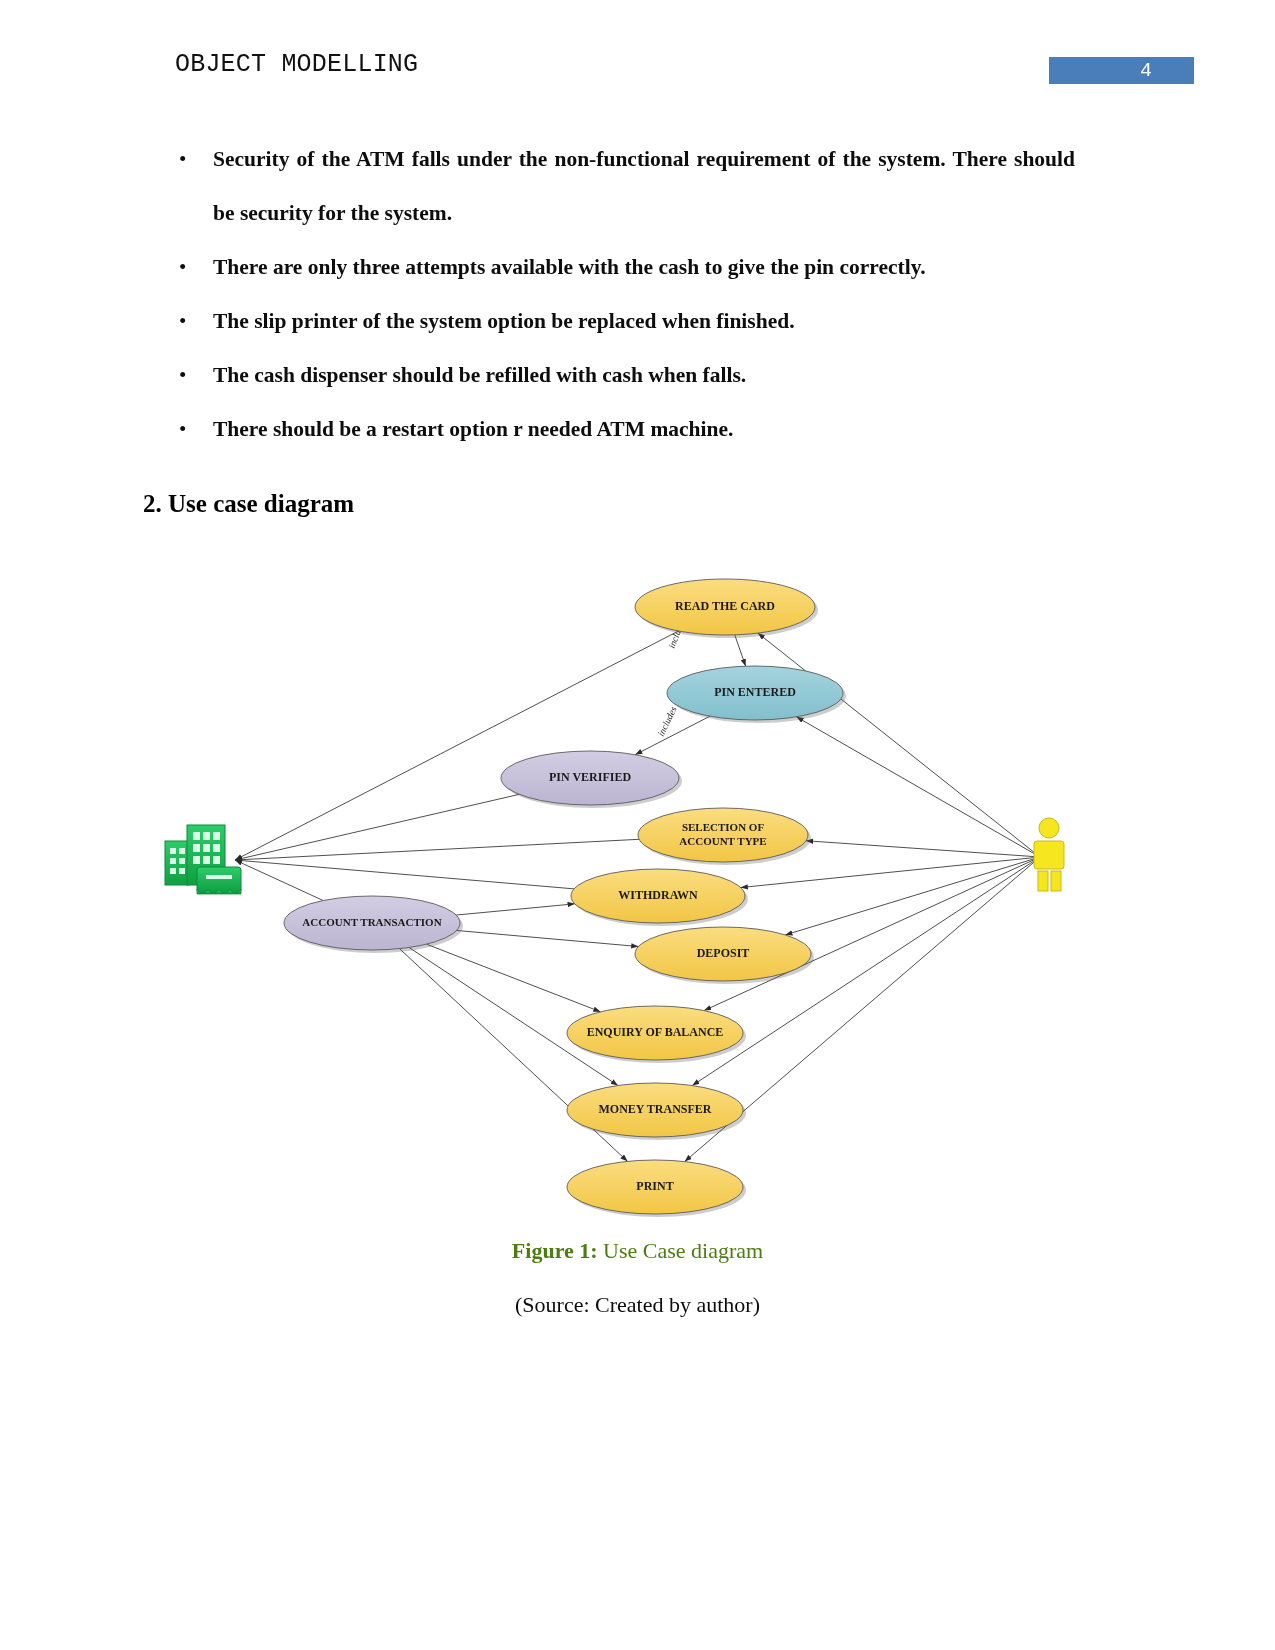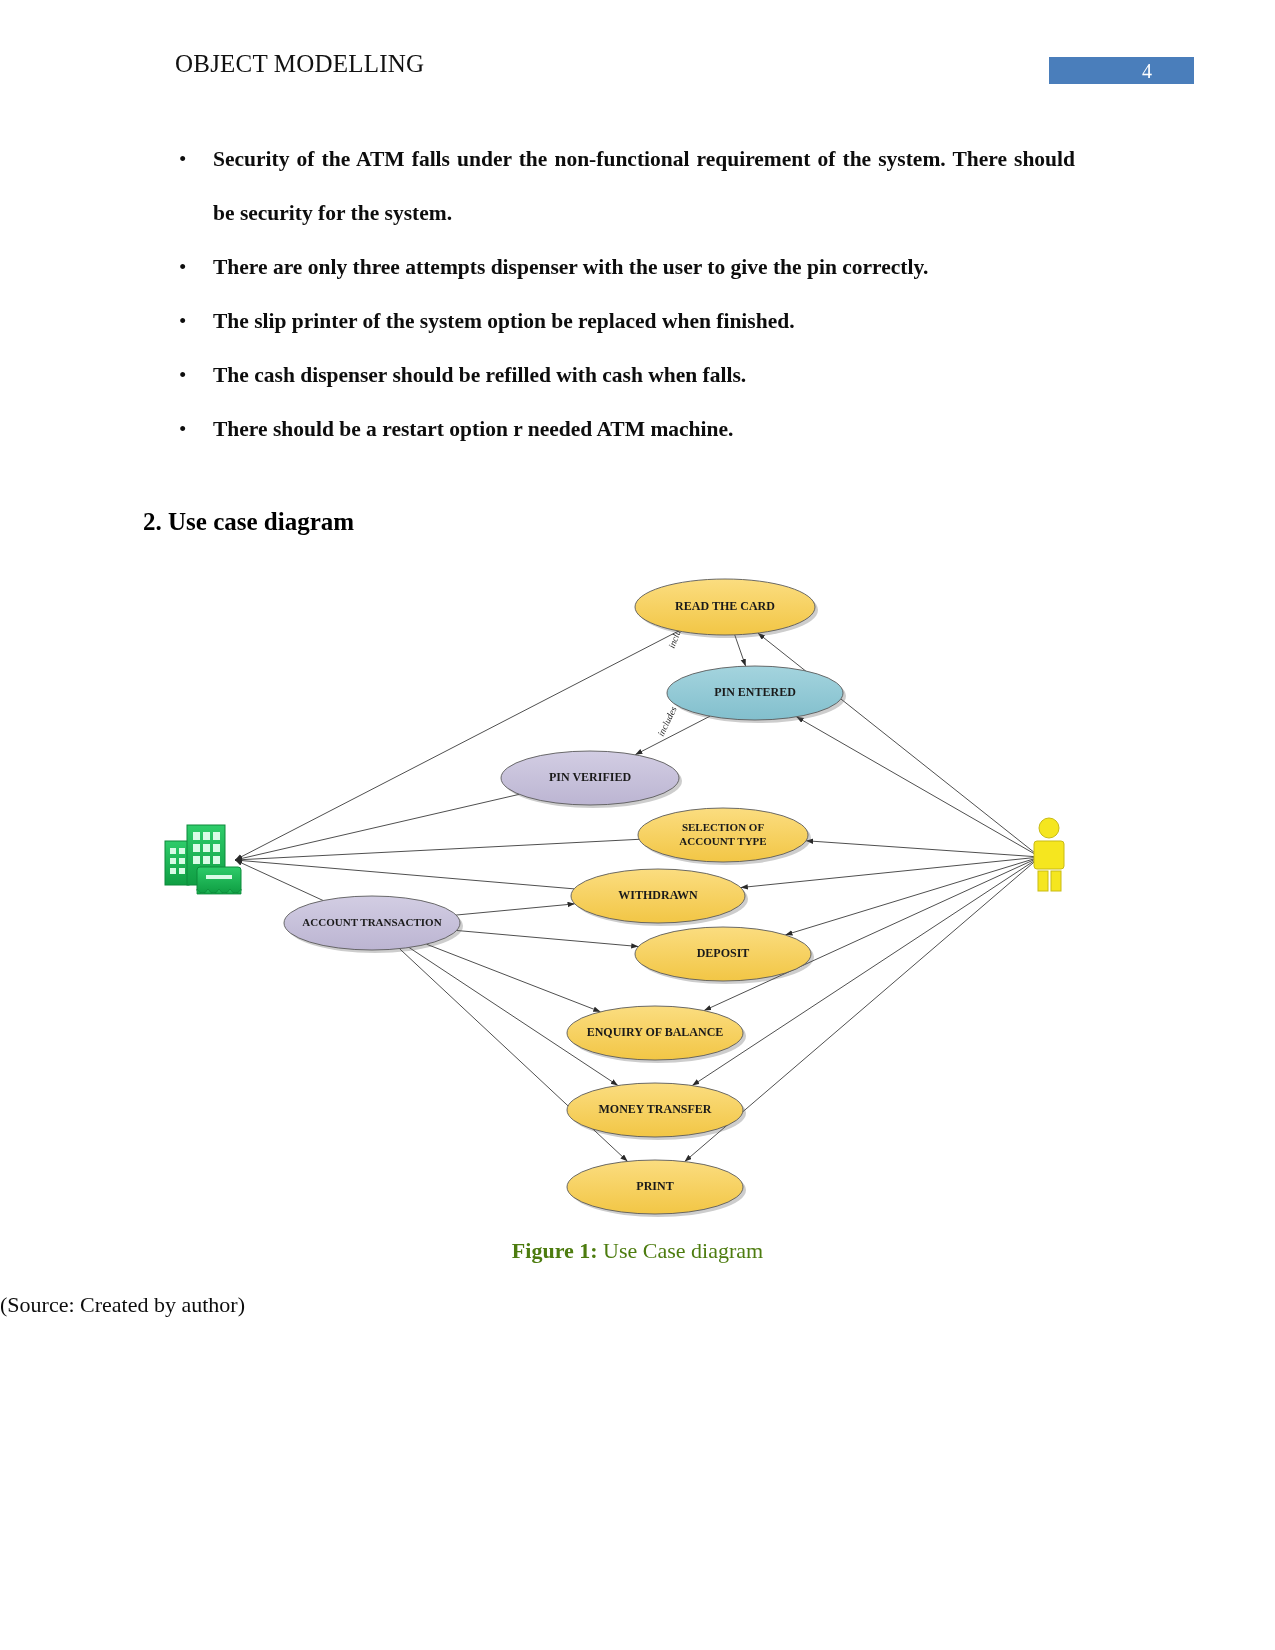--- a/index.html
+++ b/index.html
@@ -18,20 +18,21 @@
     overflow: hidden;
   }
 
   
   .page-header {
     position: absolute;
     top: 50px;
     left: 0;
     width: 1192px;
     height: 46px;
+    font-family: Liberation Mono, monospace;
   }
   .header-title {
     position: absolute;
     left: 175px;
     top: 0px;
     font-size: 25px;
     letter-spacing: 0.2px;
     color: #111111;
     white-space: nowrap;
   }
@@ -78,21 +79,21 @@
     display: block;
     text-align: justify;
     text-align-last: left;
   }
   .bullet-text { display: block; font-weight: bold; }
 
   
   .section-heading {
     position: absolute;
     left: 143px;
-    top: 508px;
+    top: 490px;
     font-size: 25px;
     font-weight: bold;
     color: #000000;
   }
 
   
   .diagram {
     position: absolute;
     left: 140px;
     top: 565px;
@@ -124,21 +125,21 @@
     text-align: center;
     font-size: 22px;
     color: #4d7c0f;
   }
   .figure-caption .cap-bold { font-weight: bold; }
   .figure-source {
     position: absolute;
     left: 0;
     top: 1292px;
     width: 1275px;
-    text-align: left;
+    text-align: center;
     font-size: 22px;
     color: #0d0d0d;
   }
 </style>
 </head>
 <body>
 
 <div class="page-header">
   <div class="header-title">OBJECT MODELLING</div>
   <div class="page-number-badge">
@@ -146,21 +147,21 @@
   </div>
 </div>
 
 <div class="bullet-list">
   <div class="bullet-item justified">
     <span class="bullet-dot">•</span>
     <span class="bullet-text">Security of the ATM falls under the non-functional requirement of the system. There should be security for the system.</span>
   </div>
   <div class="bullet-item">
     <span class="bullet-dot">•</span>
-    <span class="bullet-text">There are only three attempts dispenser with the user to give the pin correctly.</span>
+    <span class="bullet-text">There are only three attempts available with the cash to give the pin correctly.</span>
   </div>
   <div class="bullet-item">
     <span class="bullet-dot">•</span>
     <span class="bullet-text">The slip printer of the system option be replaced when finished.</span>
   </div>
   <div class="bullet-item">
     <span class="bullet-dot">•</span>
     <span class="bullet-text">The cash dispenser should be refilled with cash when falls.</span>
   </div>
   <div class="bullet-item">

